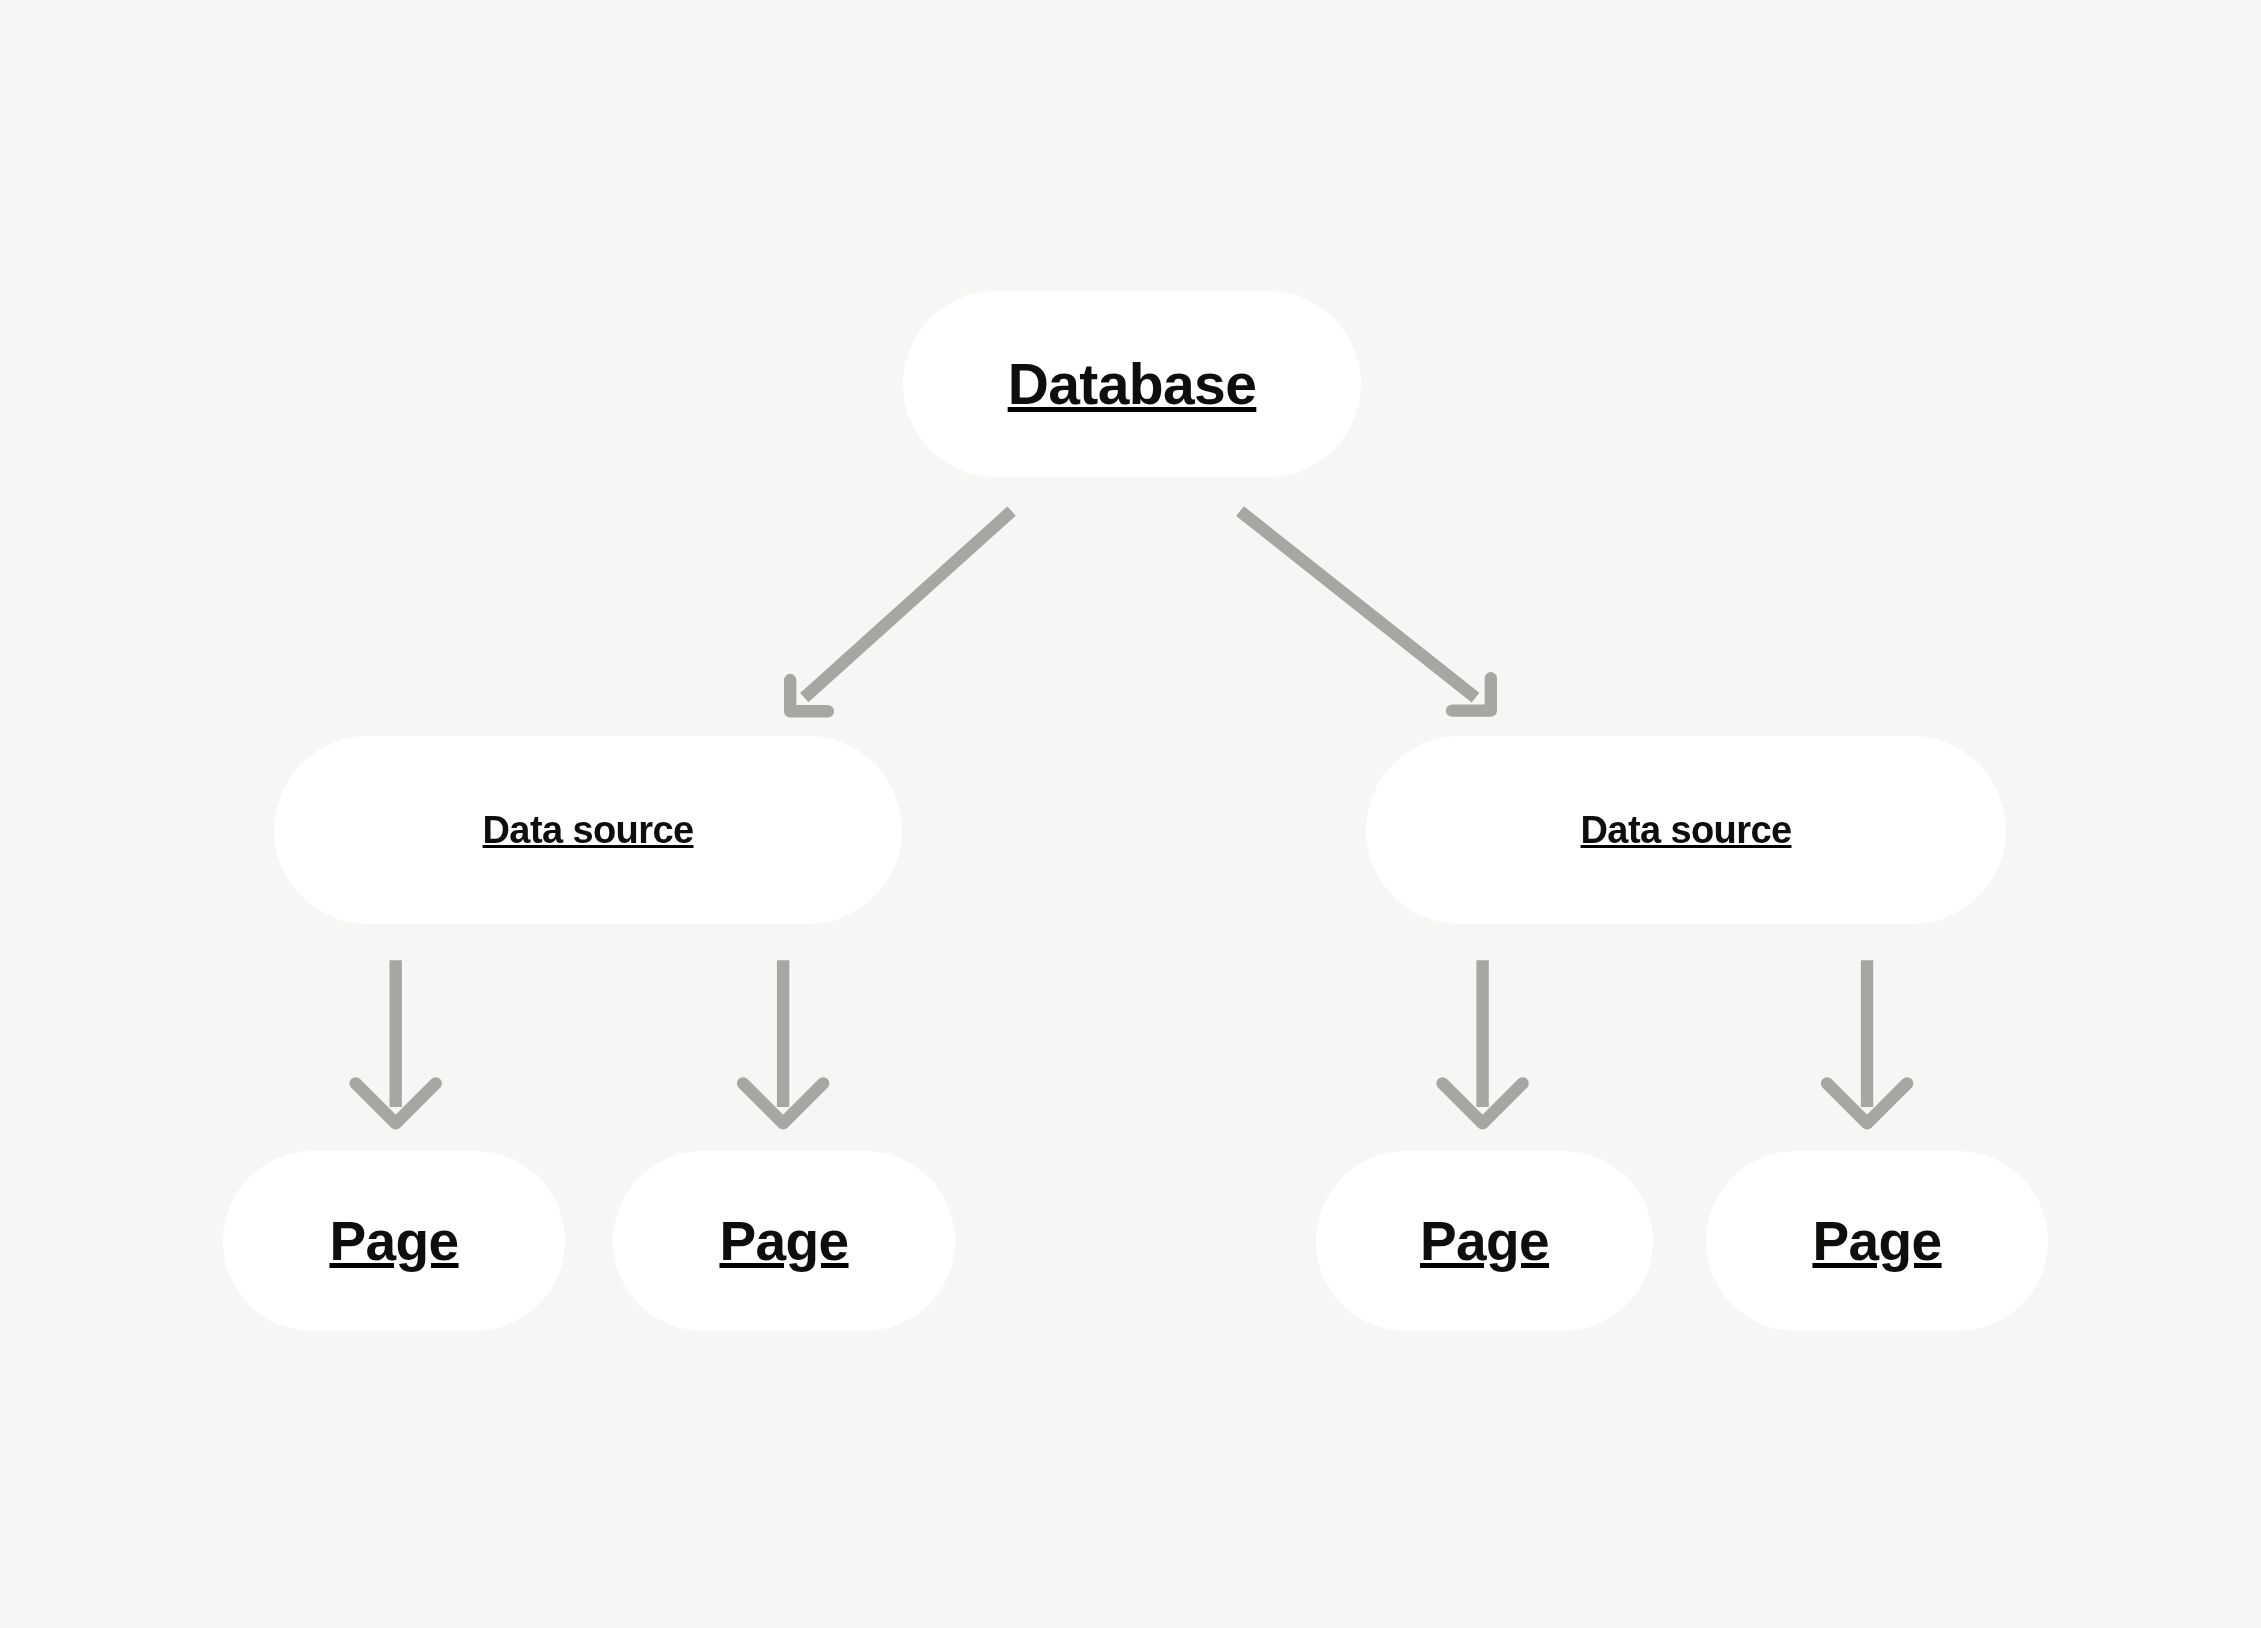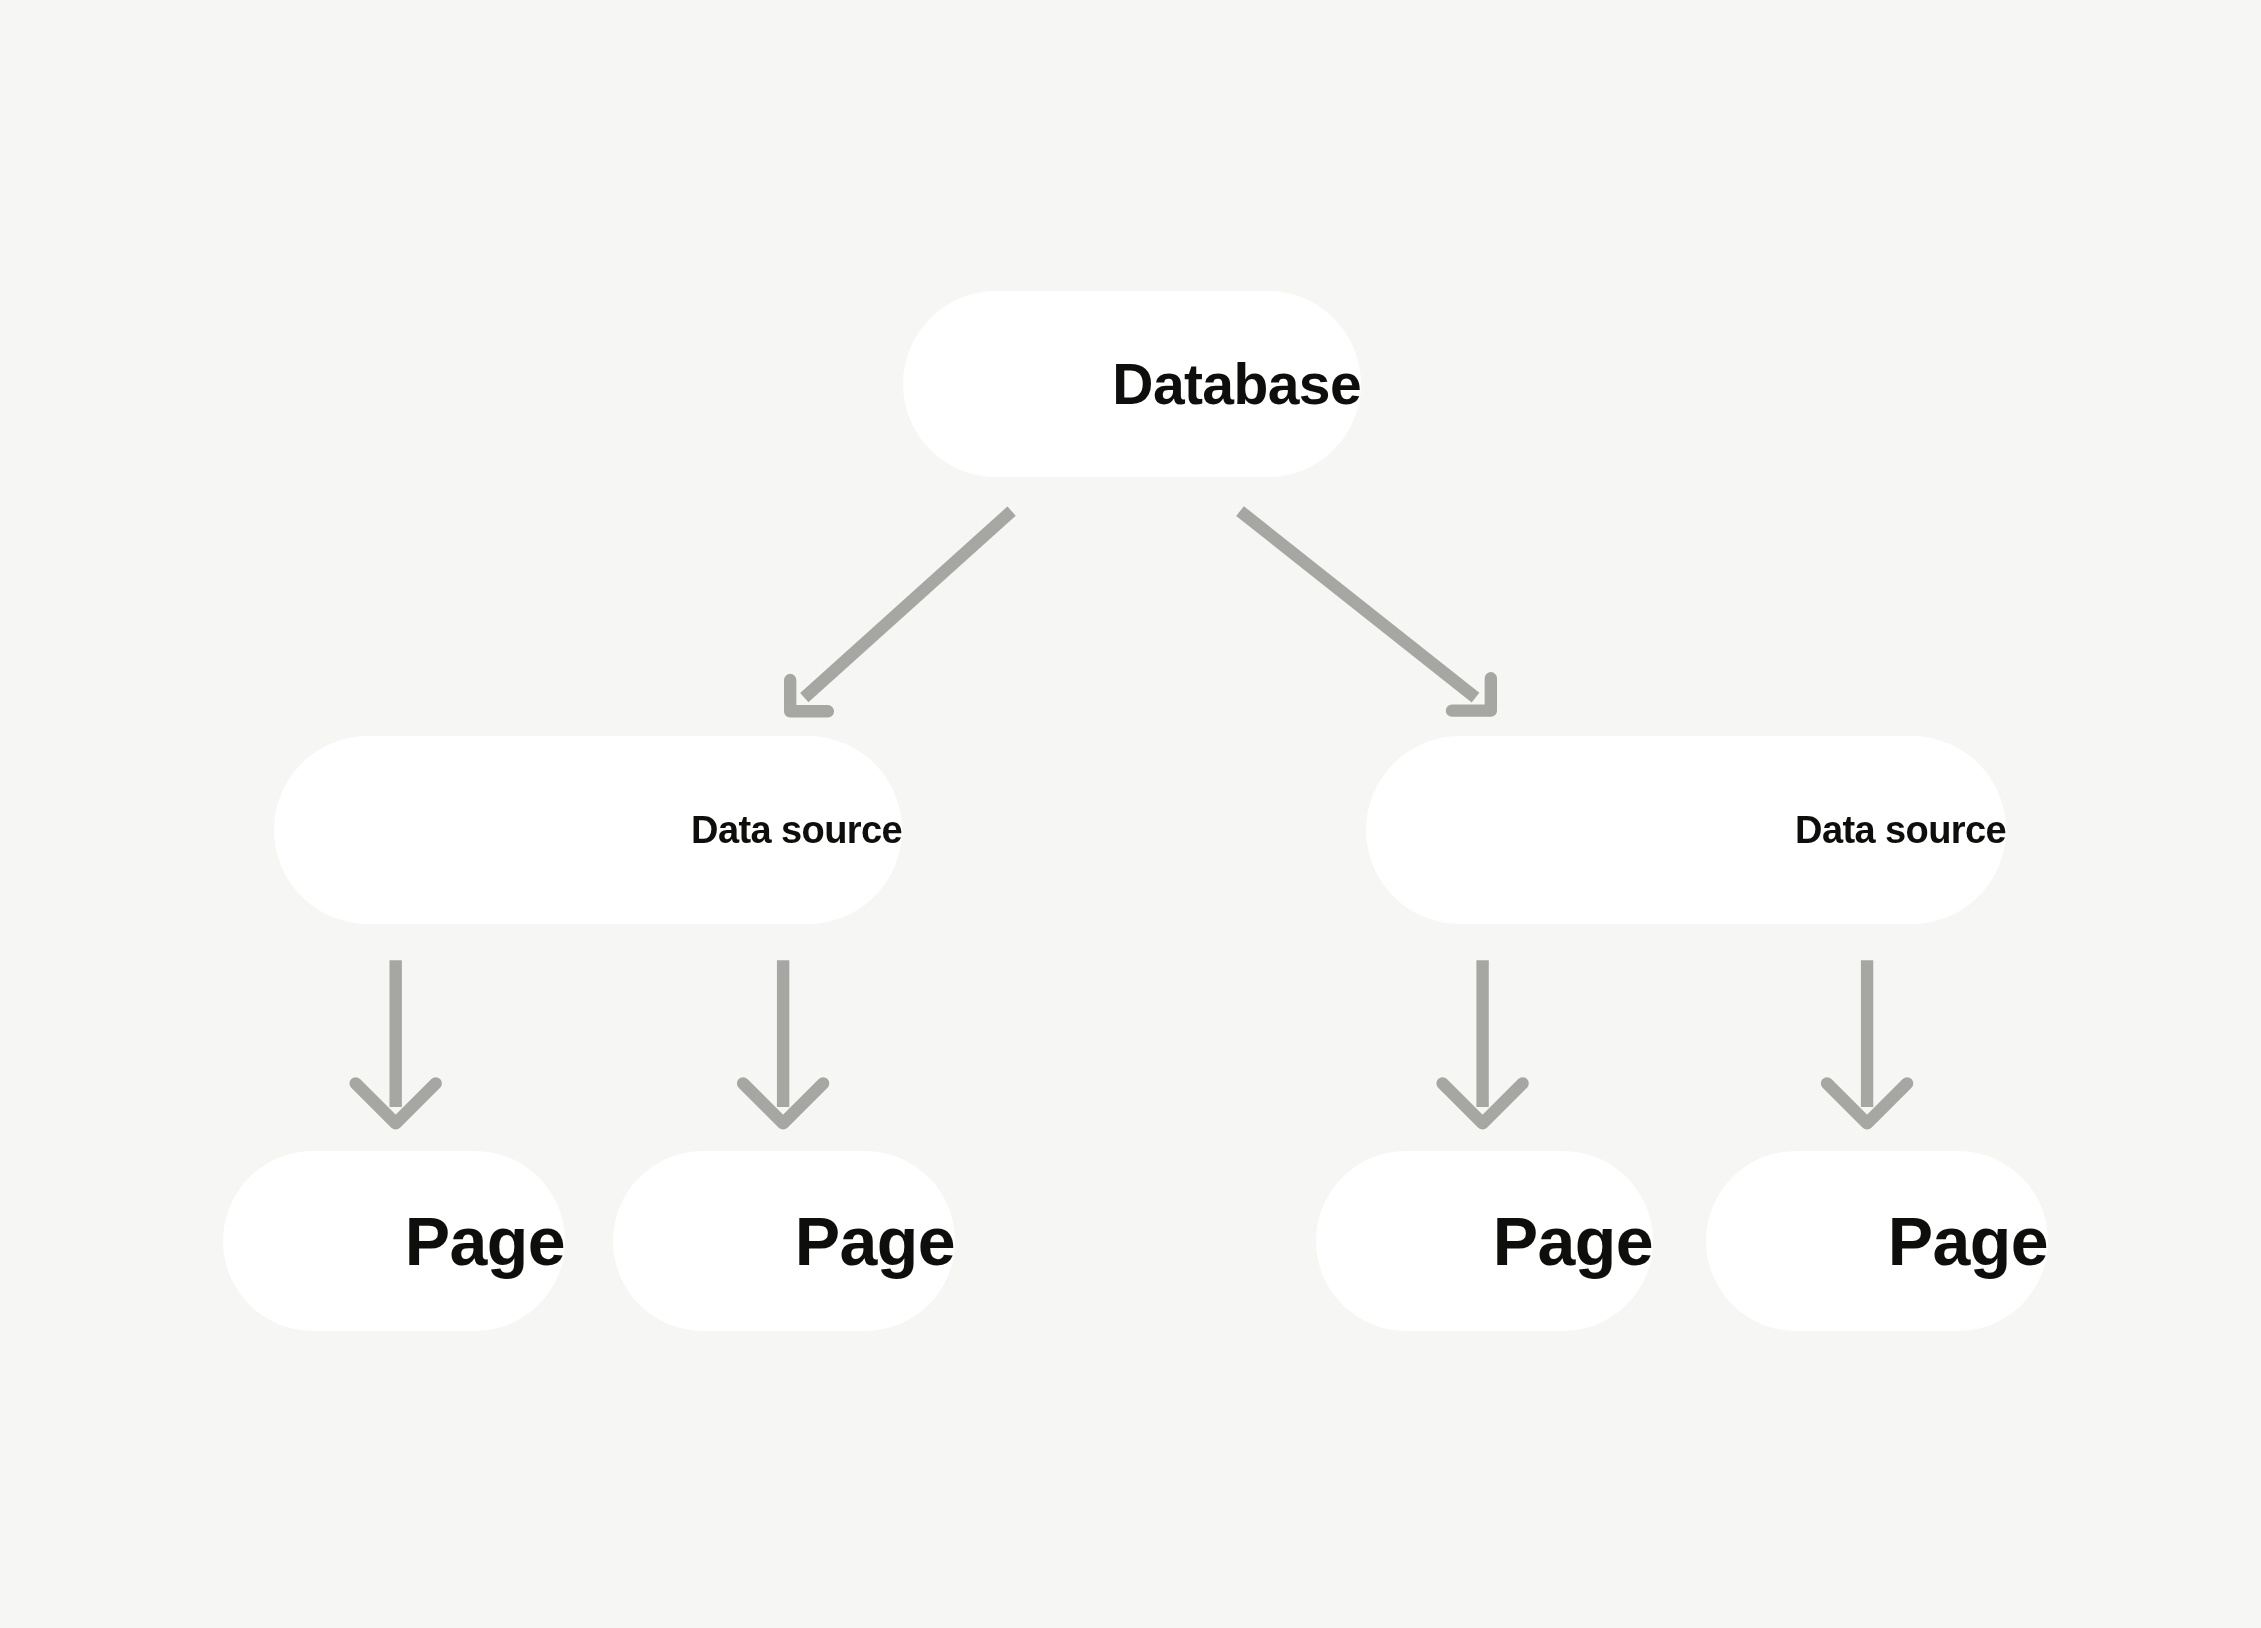--- a/index.html
+++ b/index.html
@@ -32,24 +32,25 @@
     z-index: 1;
     pointer-events: none;
   }
 
   
   .node {
     position: absolute;
     z-index: 2;
     display: flex;
     align-items: center;
-    justify-content: flex-end;
+    justify-content: center;
     background: #ffffff;
     border-radius: 94px;
     box-sizing: border-box;
+    text-decoration: underline;
   }
   .node-label {
     color: #0e0e0d;
     font-family: "Liberation Sans", sans-serif;
     font-weight: bold;
     letter-spacing: -0.6px;
     line-height: 1;
     white-space: nowrap;
   }
 
@@ -64,21 +65,21 @@
   .node--database .node-label { font-size: 57px; }
 
   
   .node--source { top: 736px; height: 188px; border-radius: 94px; }
   .node--source .node-label { font-size: 38px; }
   .node--source-left  { left: 274px;  width: 628px; }
   .node--source-right { left: 1366px; width: 640px; }
 
   
   .node--page { top: 1151px; height: 180px; border-radius: 90px; }
-  .node--page .node-label { font-size: 68px; }
+  .node--page .node-label { font-size: 55px; }
   .node--page-1 { left: 223px;  width: 342px; }
   .node--page-2 { left: 613px; width: 342px; }
   .node--page-3 { left: 1316px; width: 337px; }
   .node--page-4 { left: 1706px; width: 342px; }
 </style>
 </head>
 <body>
 
 <div id="diagram-canvas">
 

